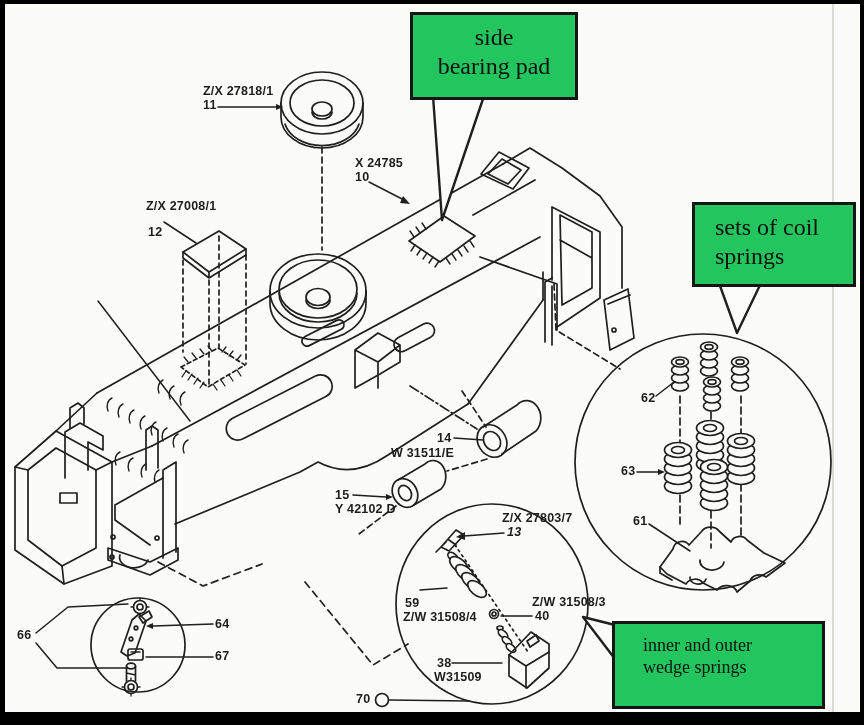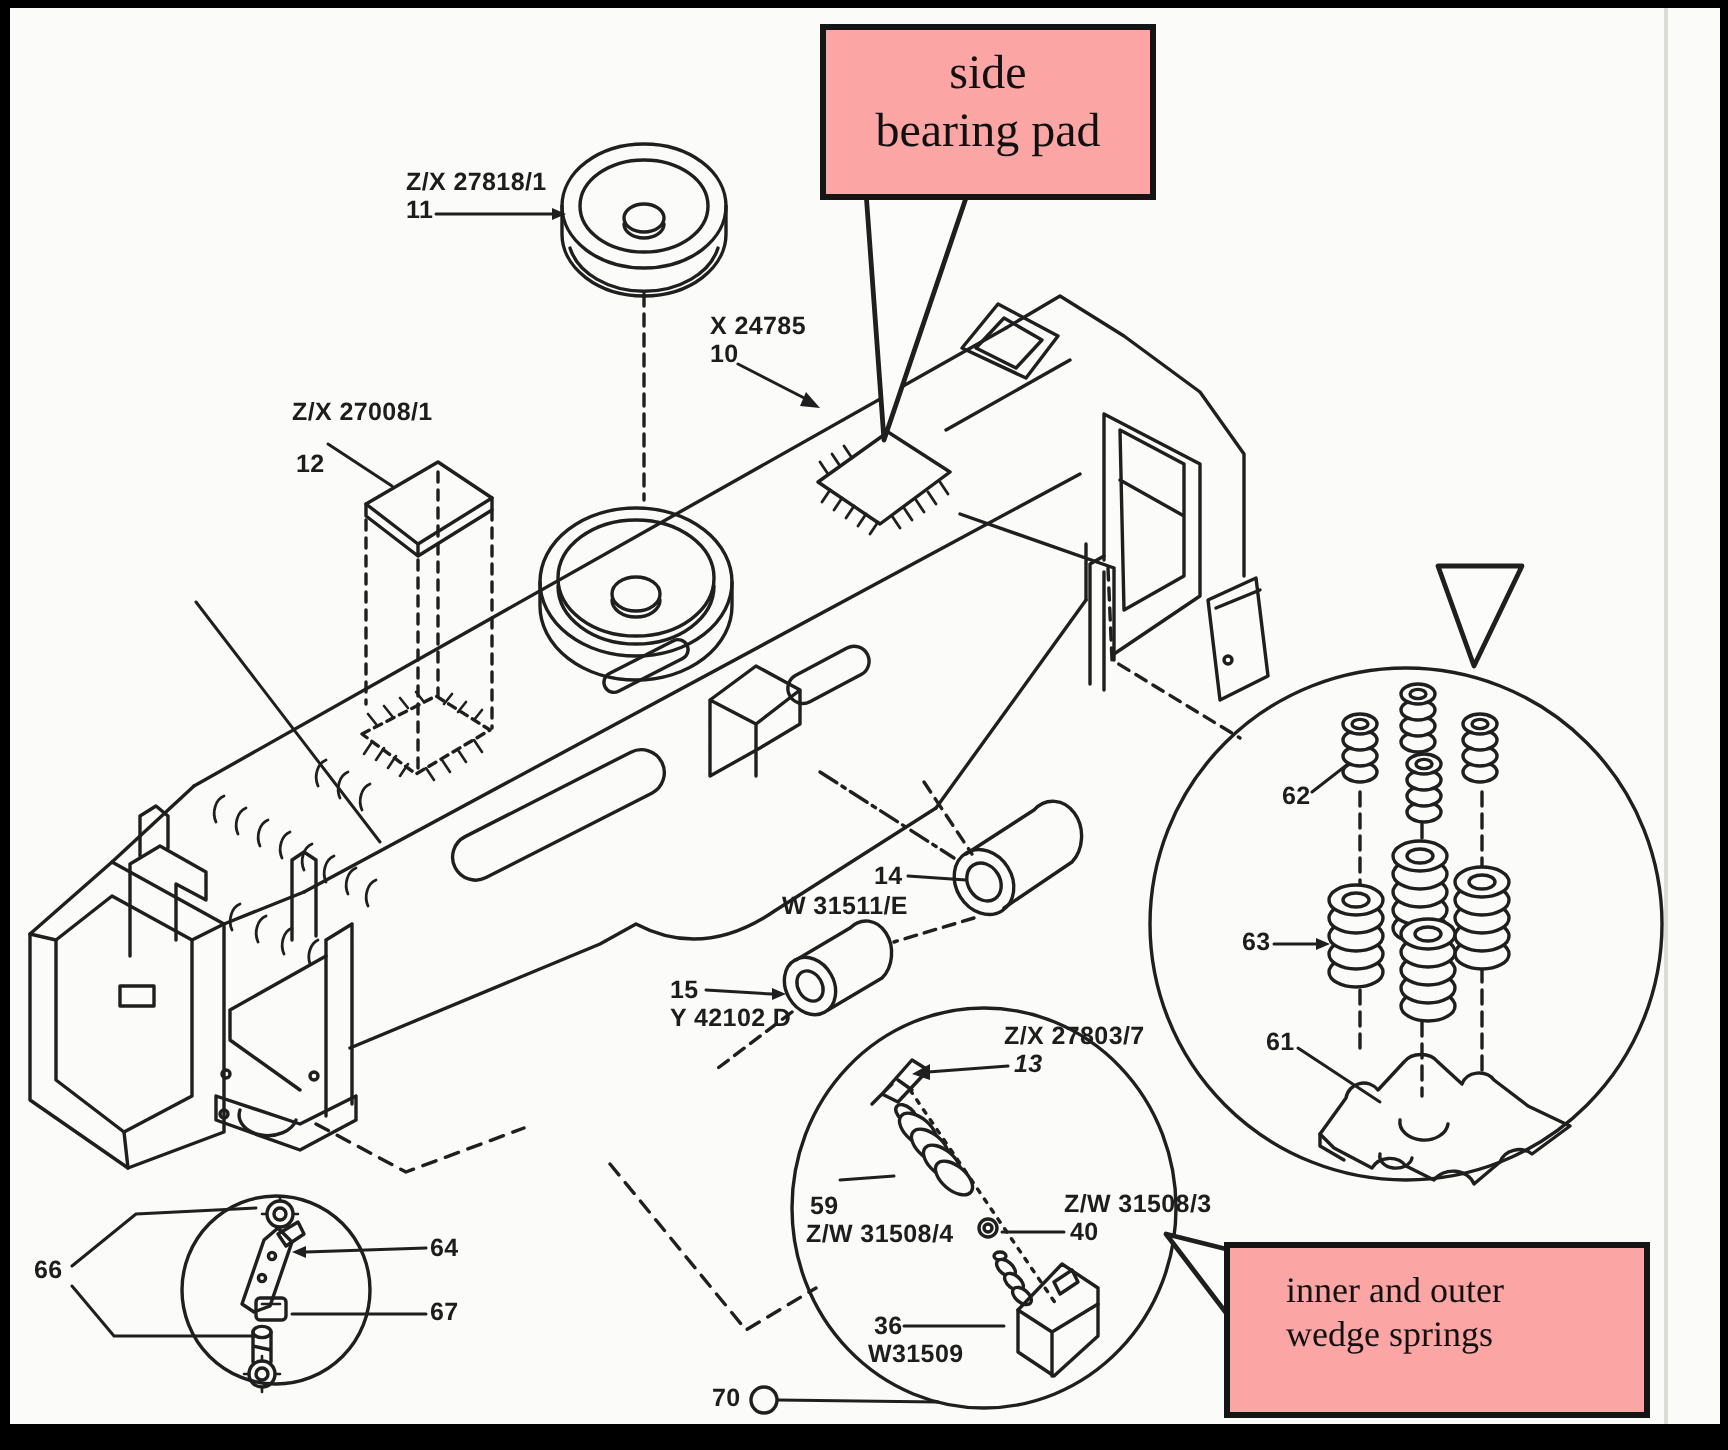--- a/index.html
+++ b/index.html
@@ -1,21 +1,21 @@
 <!DOCTYPE html>
 <html><head>
 <meta charset="utf-8">
 <style>
   html,body{margin:0;padding:0;background:#888;}
   .page{position:relative;width:864px;height:725px;background:#fbfbf9;overflow:hidden;
         font-family:"Liberation Sans","DejaVu Sans",sans-serif;}
   .frame{position:absolute;inset:0;border:solid #000;border-width:4px 4px 13px 5px;
          pointer-events:none;z-index:50;}
   svg.art{position:absolute;left:0;top:0;z-index:1;}
-  .callout{position:absolute;z-index:5;background:#fca5a5;border:3px solid #151515;
+  .callout{position:absolute;z-index:5;background:#22c55e;border:3px solid #151515;
            box-sizing:border-box;color:#111;
            font-family:"Liberation Serif","DejaVu Serif",serif;
            white-space:pre-line;line-height:1.22;}
   .co-side{left:410px;top:12px;width:168px;height:88px;font-size:24px;text-align:center;padding-top:8px;}
   .co-coil{left:692px;top:202px;width:164px;height:85px;font-size:24px;padding:8px 0 0 20px;}
   .co-wedge{left:612px;top:621px;width:213px;height:88px;font-size:18px;padding:11px 0 0 28px;}
   .lbl{position:absolute;z-index:4;color:#1d1d1d;font-weight:bold;font-size:12.5px;
        line-height:14px;white-space:nowrap;letter-spacing:.2px;}
   .lbl .ind2{margin-left:2px;margin-top:12px;} .lbl .ind3{margin-left:3px;} .lbl .ind5{margin-left:5px;font-style:italic;}
   .lift{width:62px;white-space:normal;font-size:12px;}
@@ -306,20 +306,22 @@
 
   <g fill="#fcfcfa" stroke-width="2.4">
     <polygon points="433,96 484,96 442,220"></polygon>
     <polygon points="719,283 761,283 737,333"></polygon>
     <polygon points="615,625 583,617 615,659"></polygon>
   </g>
 </svg>
 
 <div class="callout co-side">side
 bearing pad</div>
+<div class="callout co-coil">sets of coil
+springs</div>
 <div class="callout co-wedge">inner and outer
 wedge springs</div>
 
 <div class="lbl" style="left:203px;top:84px">
   <div>Z/X 27818/1</div>
   <div>11</div>
 </div>
 <div class="lbl" style="left:355px;top:156px">
   <div>X 24785</div>
   <div>10</div>
@@ -346,21 +348,21 @@
   <div class="ind2">59</div>
   <div>Z/W 31508/4</div>
 </div>
 
 <div class="lbl" style="left:532px;top:595px">
   <div>Z/W 31508/3</div>
   <div class="ind3">40</div>
 </div>
 
 <div class="lbl" style="left:434px;top:656px">
-  <div class="ind3">36</div>
+  <div class="ind3">38</div>
   <div>W31509</div>
 </div>
 
 <div class="lbl" style="left:641px;top:391px">62</div>
 <div class="lbl" style="left:621px;top:464px">63</div>
 <div class="lbl" style="left:633px;top:514px">61</div>
 <div class="lbl" style="left:215px;top:617px">64</div>
 <div class="lbl" style="left:17px;top:628px">66</div>
 <div class="lbl" style="left:215px;top:649px">67</div>
 <div class="lbl" style="left:356px;top:692px">70</div>

